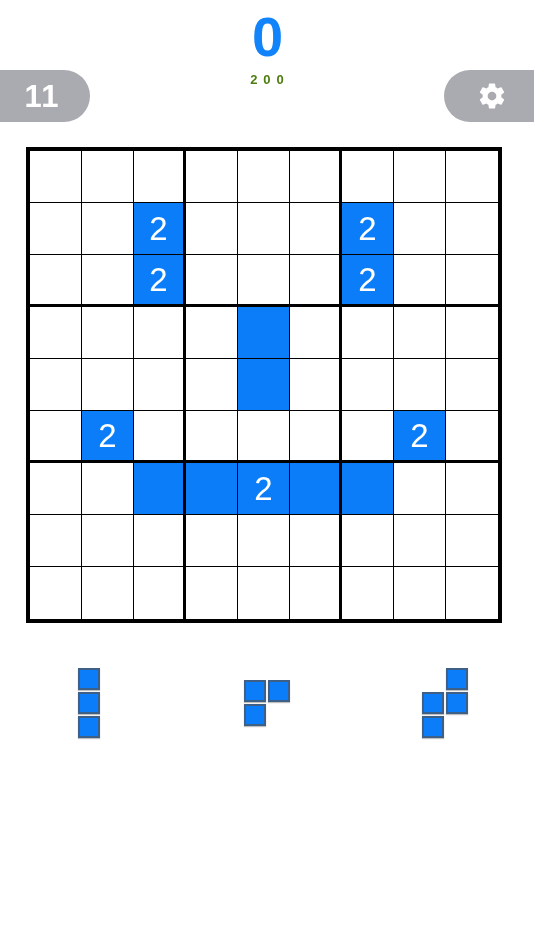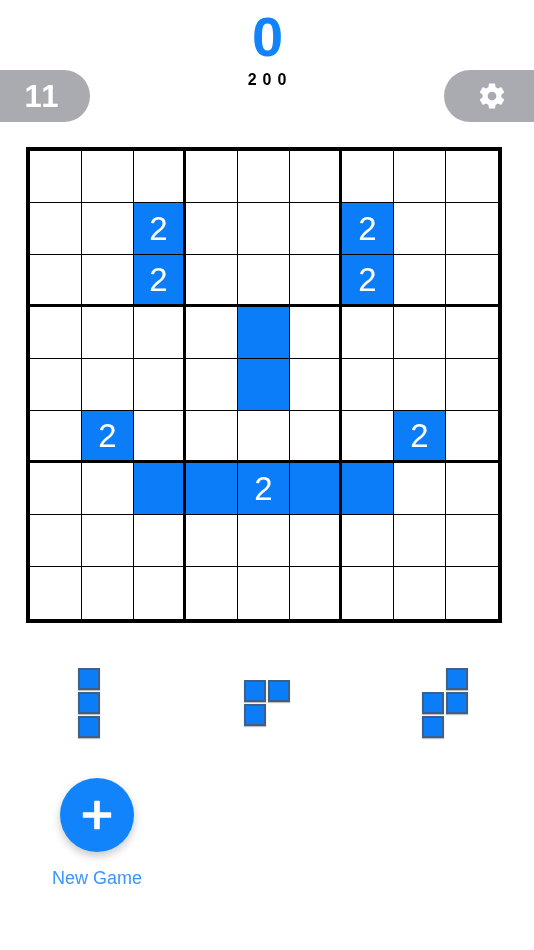--- a/index.html
+++ b/index.html
@@ -75,22 +75,22 @@
 
   .score-main {
     color: #1184fb;
     font-size: 56px;
     font-weight: bold;
     line-height: 58px;
     letter-spacing: -1px;
   }
 
   .score-sub {
-    color: #000000;
-    font-size: 16px;
+    color: #4d7c0f;
+    font-size: 13px;
     font-weight: bold;
     letter-spacing: 6px;
     line-height: 24px;
     margin-top: 2px;
     padding-left: 6px;
   }
 
   
   .board {
     position: absolute;
@@ -329,25 +329,14 @@
           <div class="pc off"></div>
           <div class="pc on"></div>
           <div class="pc on"></div>
           <div class="pc on"></div>
           <div class="pc on"></div>
           <div class="pc off"></div>
         </div>
       </div>
     </div>
 
-  <div class="fab-wrap">
-    <div class="fab">
-      <span>
-        <svg class="plus-icon" viewBox="0 0 24 24" aria-hidden="true">
-          <rect x="10.3" y="3.5" width="3.4" height="17" rx="0.4" fill="#ffffff"></rect>
-          <rect x="3.5" y="10.3" width="17" height="3.4" rx="0.4" fill="#ffffff"></rect>
-        </svg>
-      </span>
-    </div>
-    <div class="fab-label">New Game</div>
-  </div>
 
 </div>
 
 </body></html>

